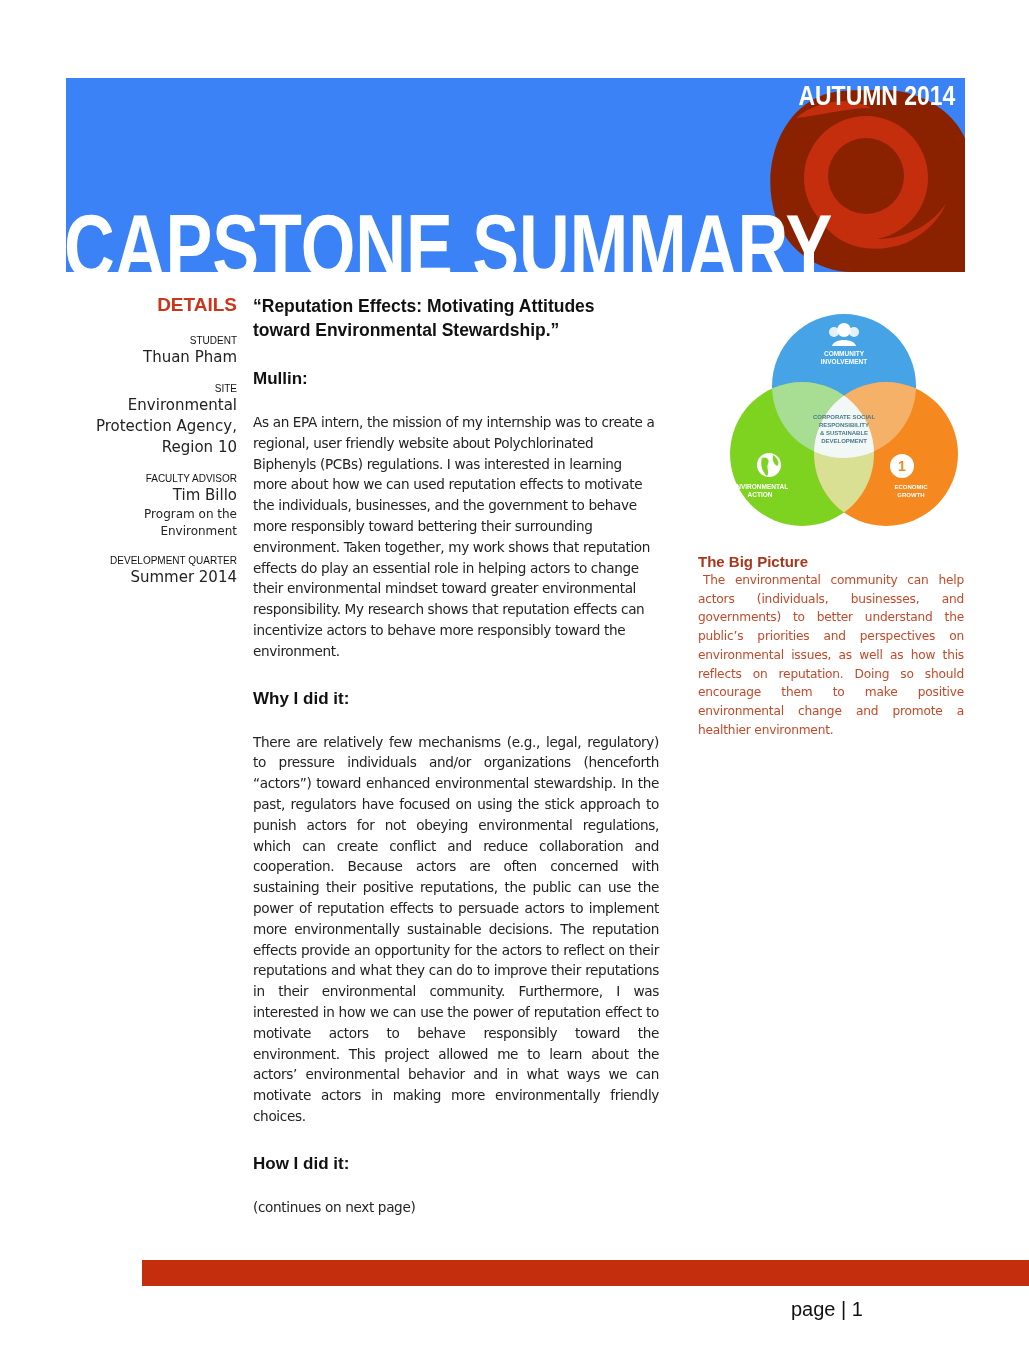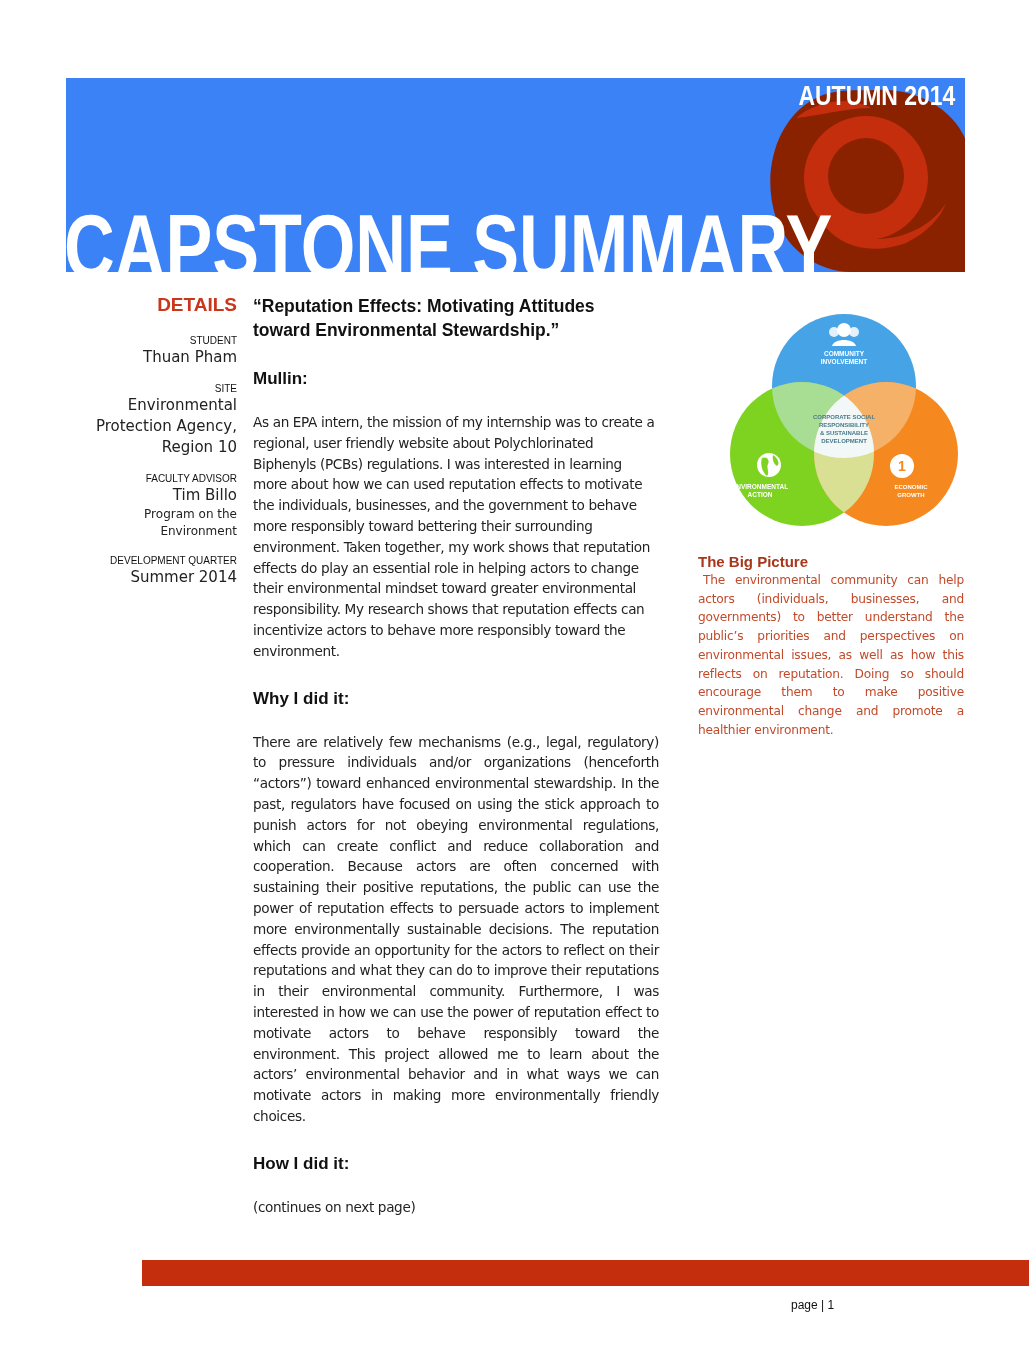--- a/index.html
+++ b/index.html
@@ -46,21 +46,21 @@
   
   .bigpic { position: absolute; left: 698px; top: 553px; width: 266px; color: #c24a2a; }
   .bigpic .bp-title { font-family: "Liberation Sans", sans-serif; font-weight: bold; font-size: 15px;
             color: #a8361a; line-height: 18px; }
   .bigpic .bp-text { font-family: "DejaVu Sans", sans-serif; font-size: 12.2px; line-height: 18.7px;
             text-align: justify; color: #c24a2a; text-indent: 5px; letter-spacing: -0.2px; }
 
   
   .footer-bar { position: absolute; left: 142px; top: 1260px; width: 887px; height: 26px; background: #c42e0c; }
   .page-num { position: absolute; left: 791px; top: 1298px; font-family: "Liberation Sans", sans-serif;
-            font-size: 12px; color: #111; }
+            font-size: 20px; color: #111; }
 </style>
 </head>
 <body>
 
 <div class="banner">
   <svg class="logo" viewBox="0 0 209 194">
 
     <path d="M60 20 C 20 40, 5 95, 20 140 C 35 180, 70 194, 95 194 L 209 194 L 209 60 C 195 30, 160 10, 120 12 C 100 13, 80 10, 60 20 Z" fill="#8a2200"></path>
 
     <circle cx="110" cy="100" r="62" fill="#c42e0c"></circle>

